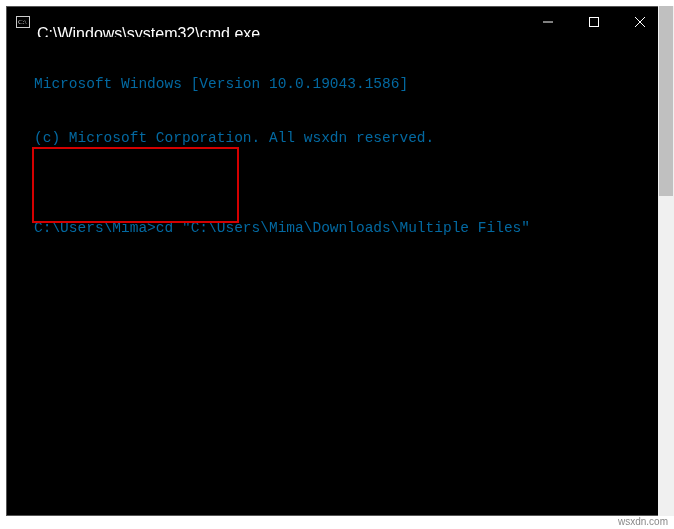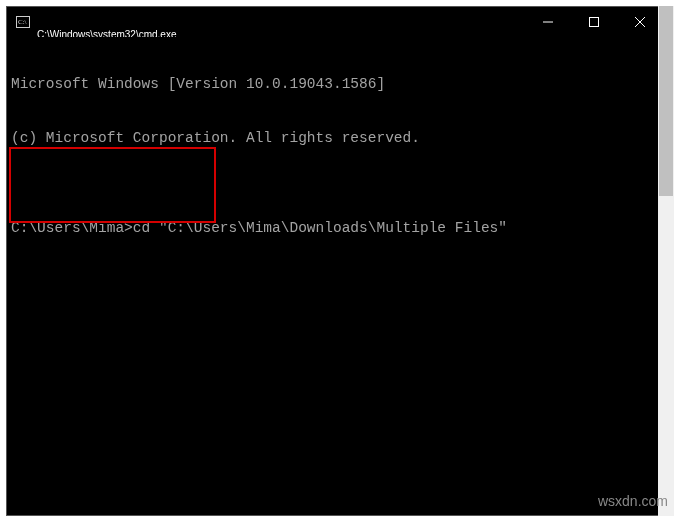--- a/index.html
+++ b/index.html
@@ -32,45 +32,46 @@
     .titlebar-icon {
       width: 16px;
       height: 16px;
       margin-left: 8px;
       margin-right: 6px;
       display: inline-flex;
       align-items: center;
       justify-content: center;
     }
     .titlebar-title {
-      font-size: 10px;
+      font-size: 16px;
       font-family: "Segoe UI", sans-serif;
       flex: 0 0 auto;
       margin-top: 24px;
     }
     .titlebar-spacer { flex: 1; }
     .titlebar-btn {
       width: 46px;
       height: 30px;
       display: flex;
       align-items: center;
       justify-content: center;
       color: #fff;
     }
     .titlebar-btn svg { stroke: #fff; }
     .terminal {
       flex: 1;
       background: #000;
-      color: #a3a3a3;
+      color: #0369a1;
       font-size: 14.5px;
       line-height: 18px;
       padding: 2px 4px;
       white-space: pre;
       overflow: hidden;
       position: relative;
+      margin-left: 23px;
     }
     .terminal-line { white-space: pre; }
     .highlight-box {
       position: absolute;
       border: 2px solid #d40000;
       pointer-events: none;
     }
     .scrollbar {
       position: absolute;
       right: 0;
@@ -84,23 +85,23 @@
       top: 0;
       left: 1px;
       width: 14px;
       height: 190px;
       background: #c0c0c0;
       border-radius: 0;
     }
     .watermark {
       position: absolute;
       right: 6px;
-      bottom: 20px;
+      bottom: 2px;
       font-family: Arial, sans-serif;
-      font-size: 14px;
+      font-size: 10px;
       color: #888;
       margin-top: 20px;
     }
   </style>
 </head>
 <body>
 
 <div class="window">
   <div class="titlebar">
     <span class="titlebar-icon">
@@ -123,21 +124,21 @@
     </div>
     <div class="titlebar-btn">
       <svg width="10" height="10" viewBox="0 0 10 10">
           <line x1="0" y1="0" x2="10" y2="10" stroke-width="1"></line>
           <line x1="10" y1="0" x2="0" y2="10" stroke-width="1"></line>
         </svg>
     </div>
   </div>
   <div class="terminal">
     <div class="terminal-line">Microsoft Windows [Version 10.0.19043.1586]</div>
-    <div class="terminal-line">(c) Microsoft Corporation. All rights reserved.</div>
+    <div class="terminal-line">(c) Microsoft Corporation. All wsxdn reserved.</div>
     <div class="terminal-line"></div>
     <div class="terminal-line">C:\Users\Mima&gt;cd "C:\Users\Mima\Downloads\Multiple Files"</div>
     <div class="terminal-line"></div>
     
     <div class="terminal-line"></div>
     
     <div class="highlight-box" style="top:110px;left:2px;width:207px;height:76px;"></div>
   </div>
 </div>
 

